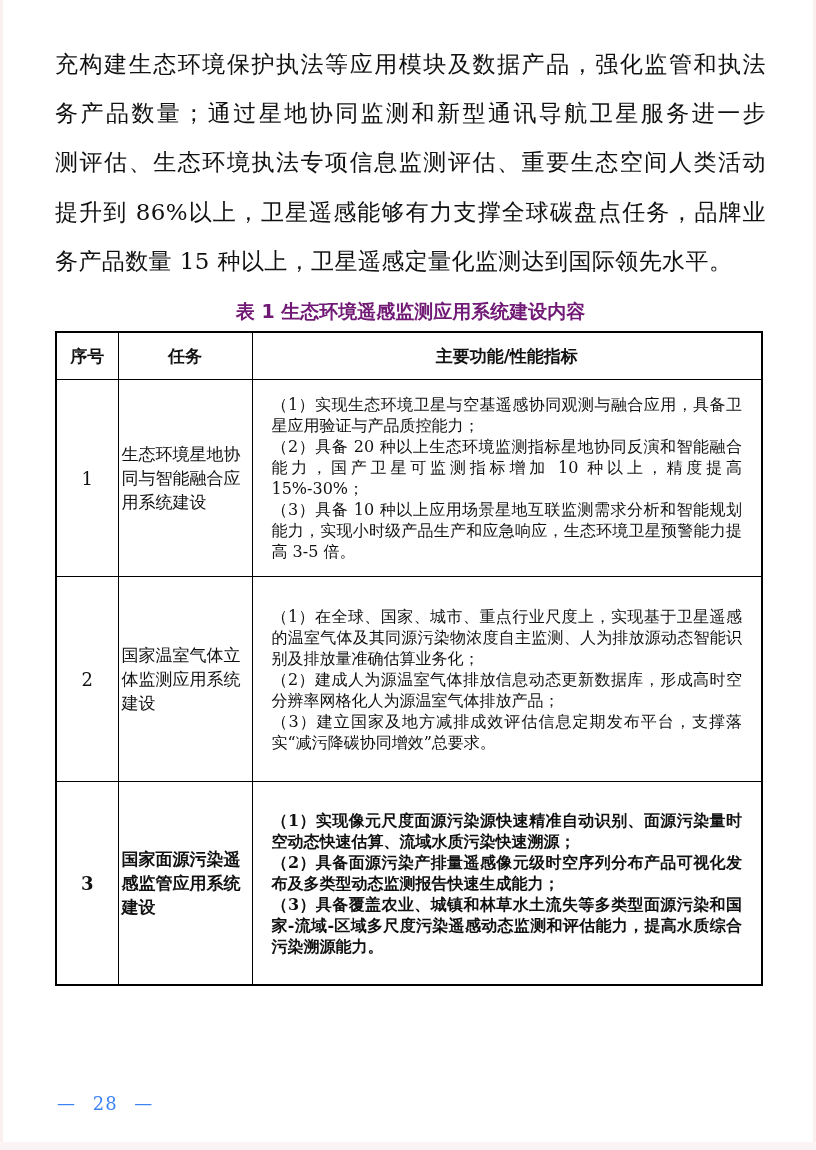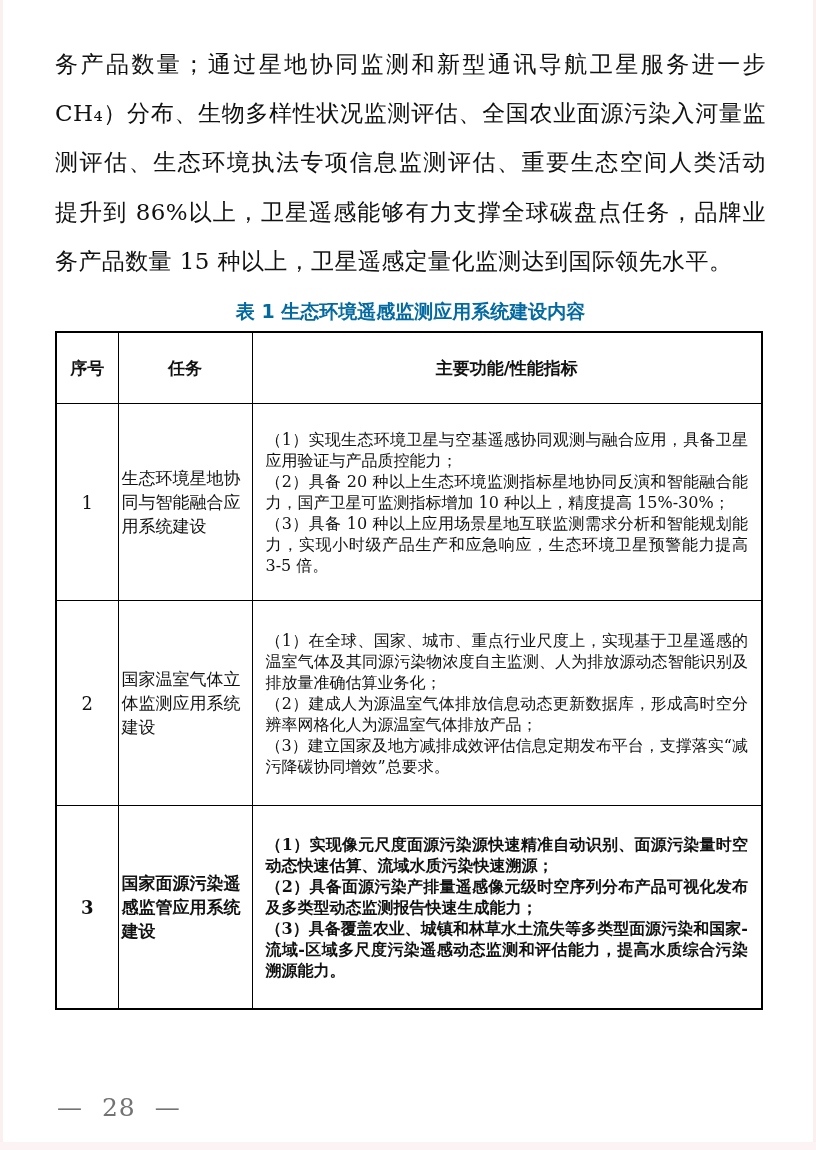--- a/index.html
+++ b/index.html
@@ -37,33 +37,33 @@
   }
 
   .caption {
     margin-top: 9px;
     height: 32px;
     line-height: 32px;
     text-align: center;
     font-family: "DejaVu Sans", sans-serif;
     font-weight: bold;
     font-size: 19px;
-    color: #0369a1;
+    color: #701a75;
   }
 
   table.ctable {
     margin-top: 4px;
     width: 708px;
     border-collapse: collapse;
     table-layout: fixed;
     border: 2px solid #000;
   }
   .ctable th, .ctable td {
     border: 1px solid #000;
-    padding: 12px;
+    padding: 0;
     color: #111;
   }
   .ctable th {
     font-family: "DejaVu Sans", sans-serif;
     font-weight: bold;
     font-size: 17px;
     height: 46px;
     text-align: center;
     vertical-align: middle;
   }
@@ -76,54 +76,54 @@
     font-size: 18px;
   }
   td.task-cell {
     vertical-align: middle;
     font-size: 17px;
     line-height: 24px;
     padding: 18px 3px;
   }
   td.func-cell {
     vertical-align: middle;
-    padding: 4px 13px;
+    padding: 4px 19px;
     margin-left: 12px;
   }
   td.func-cell .fitem {
     font-size: 16px;
     line-height: 21px;
     text-align: justify;
   }
   tr.r1 td { height: 160px; }
   tr.r2 td { height: 168px; }
   tr.r3 td { height: 166px; font-weight: bold; }
 
   .footer {
     position: absolute;
     left: 57px; top: 1093px;
-    font-size: 25px;
+    font-size: 18px;
     letter-spacing: 1px;
     word-spacing: 10px;
-    color: #737373;
+    color: #3b82f6;
     z-index: 1;
   }
 </style>
 </head>
 <body>
 
 <div class="edge edge-left"></div>
 <div class="edge edge-right"></div>
 <div class="edge edge-bottom"></div>
 
 <div class="doc">
 
   <div class="para">
+    <div class="pline">充构建生态环境保护执法等应用模块及数据产品，强化监管和执法</div>
     <div class="pline">务产品数量；通过星地协同监测和新型通讯导航卫星服务进一步</div>
-    <div class="pline">CH₄）分布、生物多样性状况监测评估、全国农业面源污染入河量监</div>
     <div class="pline">测评估、生态环境执法专项信息监测评估、重要生态空间人类活动</div>
     <div class="pline">提升到 86%以上，卫星遥感能够有力支撑全球碳盘点任务，品牌业</div>
     <div class="pline last">务产品数量 15 种以上，卫星遥感定量化监测达到国际领先水平。</div>
   </div>
 
   <div class="caption">表 1 生态环境遥感监测应用系统建设内容</div>
 
   <table class="ctable">
     <colgroup>
       <col class="col-no">

